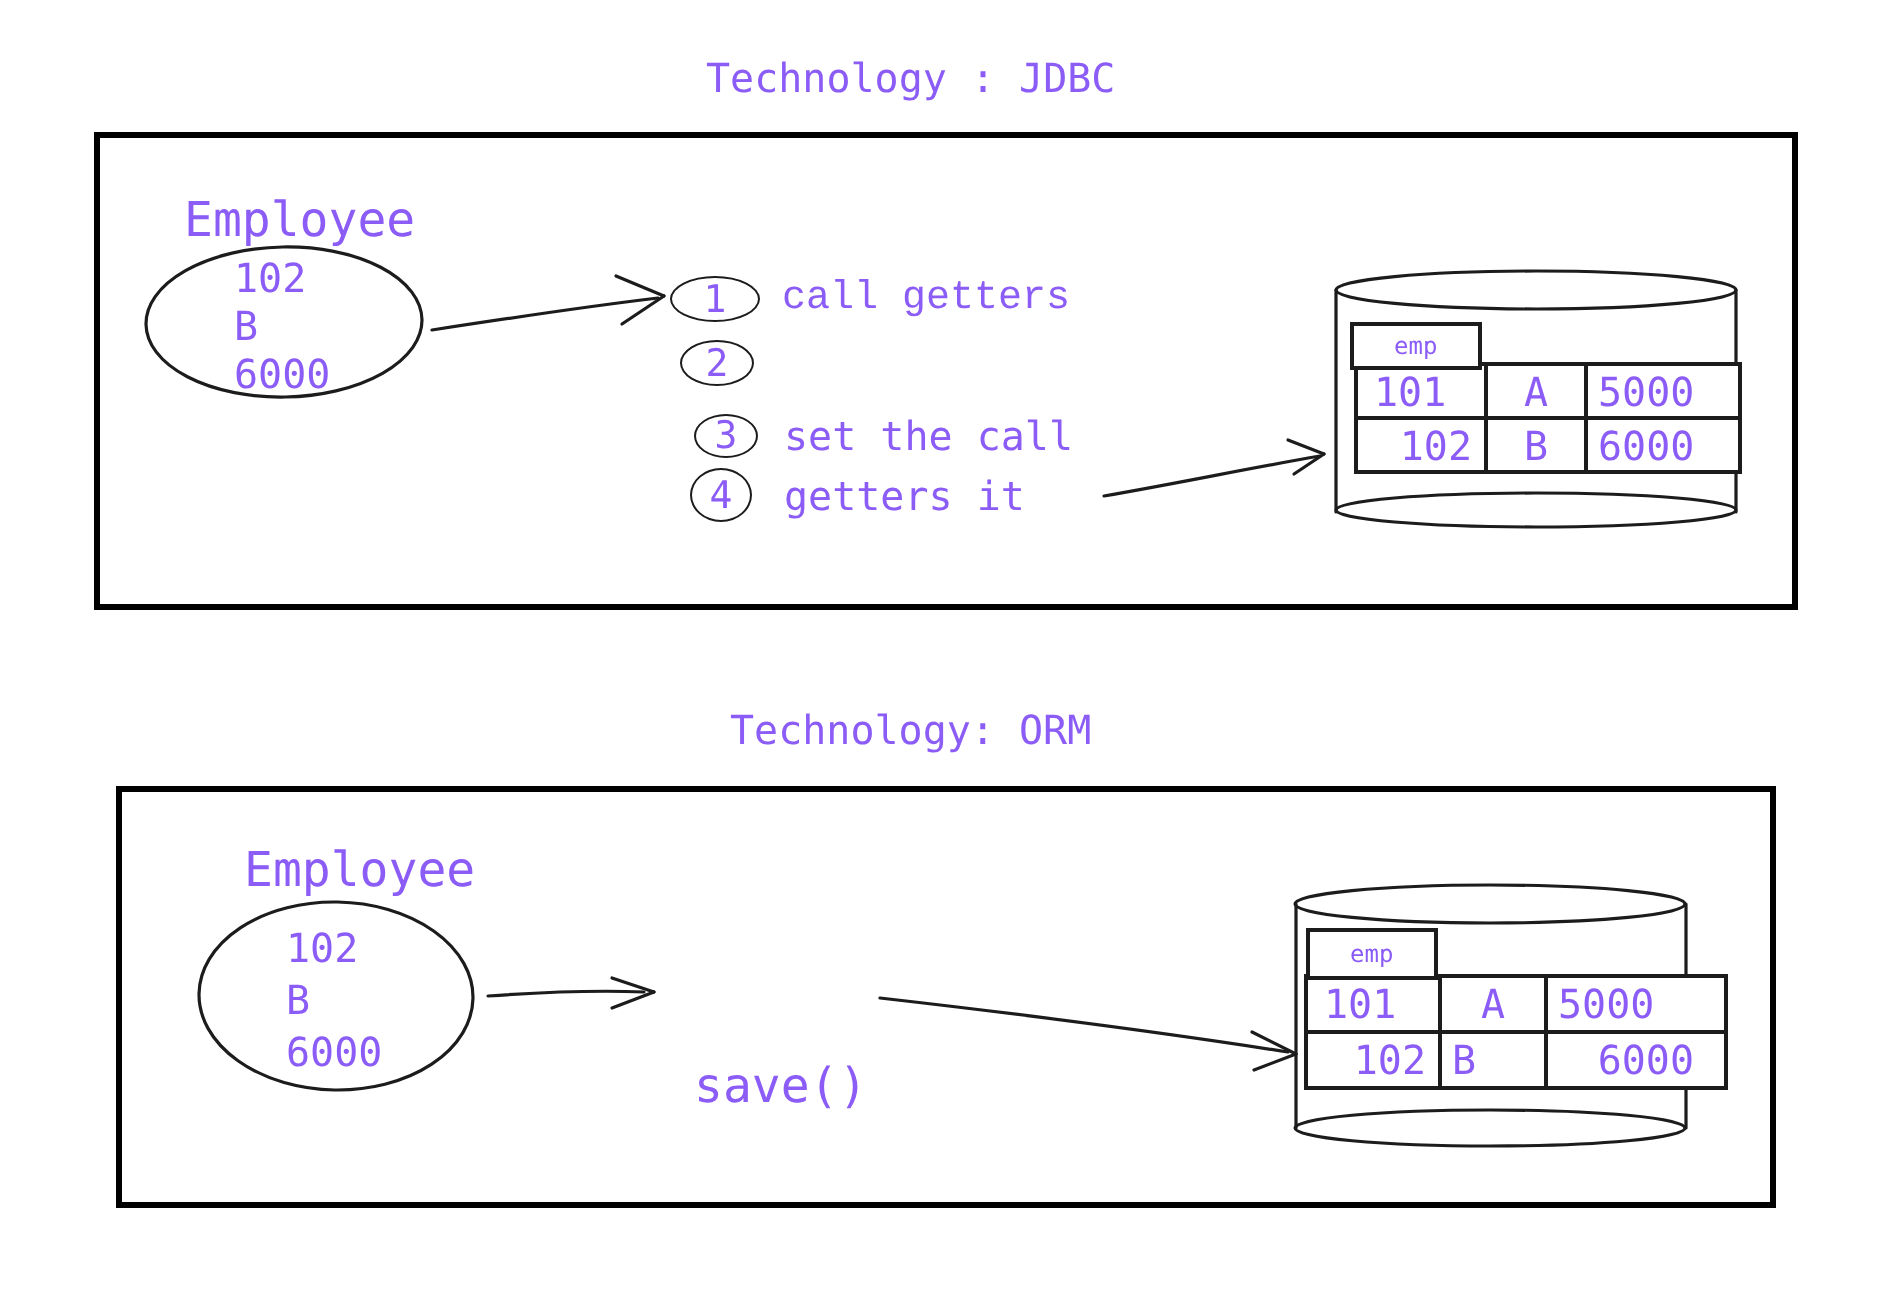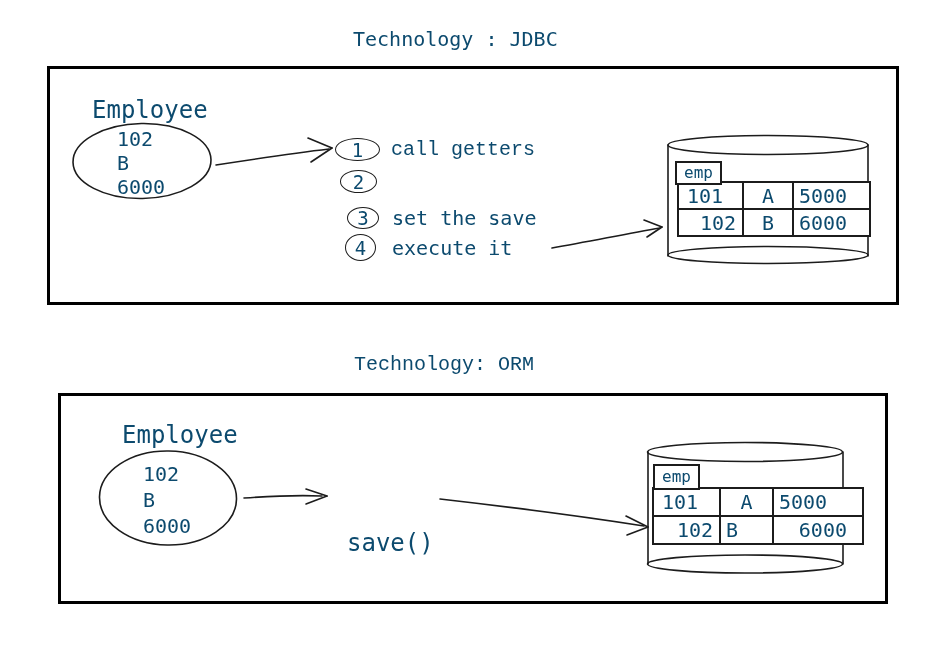--- a/index.html
+++ b/index.html
@@ -1,36 +1,36 @@
 <!DOCTYPE html>
 <html><head>
 <meta charset="utf-8">
 <style>
   html, body { margin:0; padding:0; background:#ffffff; }
   .stage {
     position:relative; width:951px; height:650px; background:#ffffff;
     font-family:"DejaVu Sans Mono","Liberation Mono",monospace;
-    color:#0c4a6e; overflow:hidden;
+    color:#8b5cf6; overflow:hidden;
   }
   .shapes { position:absolute; left:0; top:0; width:951px; height:650px; pointer-events:none; }
   .panel { position:absolute; border:3px solid #000; box-sizing:border-box; background:transparent; }
   .title { position:absolute; font-size:20px; white-space:pre; }
   .label20 { position:absolute; font-size:24px; white-space:pre; }
   .fields { position:absolute; font-size:20px; }
   .fields div { height:24px; line-height:24px; }
   .fields.orm div { height:26px; line-height:26px; }
   .step-circle {
     position:absolute; border:1.5px solid #1c1c1c; border-radius:50%;
     display:flex; align-items:center; justify-content:center;
     font-size:19px; box-sizing:border-box;
   }
   .step-label { position:absolute; font-size:20px; line-height:22px; white-space:pre; }
   .emp-box {
     position:absolute; border:2px solid #1c1c1c; background:#fff;
-    font-size:16px; line-height:20px; padding:0 7px; z-index:2;
+    font-size:12px; line-height:20px; padding:0 20px; z-index:2;
   }
   table.emp { position:absolute; border-collapse:collapse; background:#fff; font-size:20px; z-index:1; }
   table.emp td { border:2px solid #1c1c1c; padding:0; white-space:pre; }
   table.jdbc-t td { height:25px; }
   table.orm-t td { height:26px; }
   .c1j { width:55px; } .c2j { width:48px; } .c3j { width:70px; }
   .c1o { width:57px; } .c2o { width:46px; } .c3o { width:73px; }
   .pl8 { padding-left:8px !important; text-align:left; }
   .pl5 { padding-left:5px !important; text-align:left;border-radius:13px; }
   .ctr { text-align:center; }
@@ -98,44 +98,44 @@
       <div>B</div>
       <div>6000</div>
     </div>
 
     <div class="step-circle" style="left:285px; top:69px; width:45px; height:23px;">1</div>
     <div class="step-label" style="left:341px; top:70px;font-family:Liberation Mono, monospace;">call getters</div>
 
     <div class="step-circle" style="left:290px; top:101px; width:37px; height:23px;">2</div>
 
     <div class="step-circle" style="left:297px; top:138px; width:32px; height:22px;">3</div>
-    <div class="step-label" style="left:342px; top:138px;">set the save</div>
+    <div class="step-label" style="left:342px; top:138px;">set the call</div>
 
     <div class="step-circle" style="left:295px; top:165px; width:31px; height:27px;">4</div>
-    <div class="step-label" style="left:342px; top:168px;">execute it</div>
+    <div class="step-label" style="left:342px; top:168px;">getters it</div>
 
     <div class="emp-box" style="left:625px; top:92px; height:20px;">emp</div>
 
     <table class="emp jdbc-t" style="left:627px; top:112px;">
       <tbody>
           <tr>
         <td class="c1j pl8">101</td>
         <td class="c2j ctr">A</td>
         <td class="c3j pl5">5000</td>
       </tr>
       <tr>
         <td class="c1j pr6">102</td>
         <td class="c2j ctr">B</td>
         <td class="c3j pl5">6000</td>
       </tr>
     </tbody>
       </table>
   </div>
 
-  <div class="title" style="left:354px; top:353px;font-family:Liberation Mono, monospace;">Technology: ORM</div>
+  <div class="title" style="left:365px; top:353px;">Technology: ORM</div>
 
   <div class="panel" style="left:58px; top:393px; width:830px; height:211px;">
 
     <div class="label20" style="left:61px; top:25px;">Employee</div>
 
     <div class="fields orm" style="left:82px; top:65px;">
       <div>102</div>
       <div>B</div>
       <div>6000</div>
     </div>

